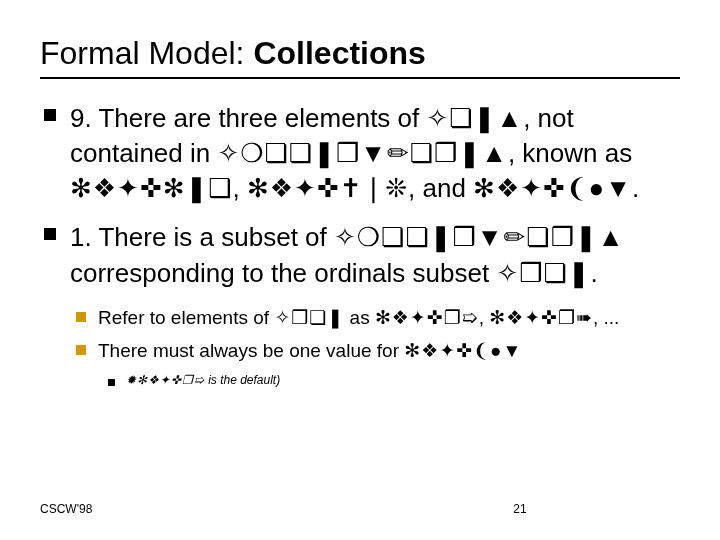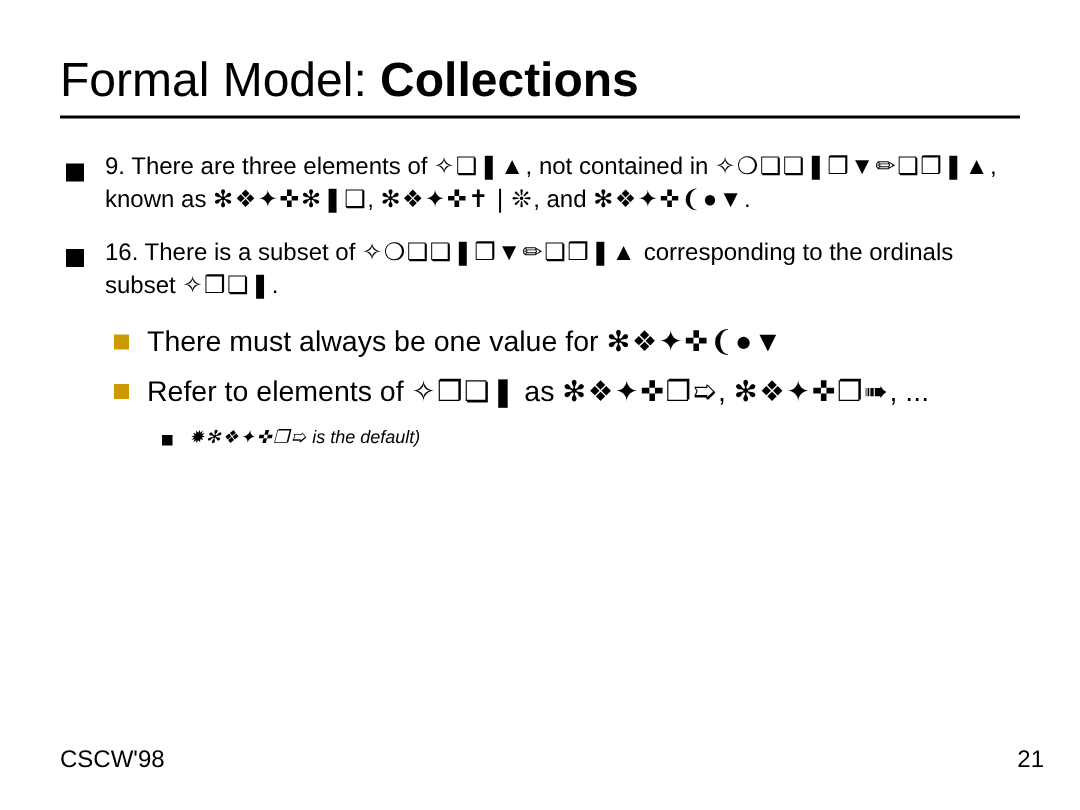--- a/index.html
+++ b/index.html
@@ -27,21 +27,21 @@
   }
   .title .bold { font-weight: 700; }
   .rule {
     border: none;
     border-top: 2px solid #000;
     margin: 6px 0 22px 0;
   }
   .pts { list-style: none; padding: 0; margin: 0; }
   .lvl1 {
     position: relative;
-    font-size: 16px;
+    font-size: 26px;
     line-height: 1.35;
     padding-left: 30px;
     margin: 0 0 14px 0;
   }
   .lvl1::before {
     content: "";
     position: absolute;
     left: 4px;
     top: 8px;
     width: 12px;
@@ -82,57 +82,57 @@
     background: #000;
   }
   .sym {
     font-family: "Segoe UI Symbol", "Arial Unicode MS", sans-serif;
     letter-spacing: 1px;
   }
   .footer {
     position: absolute;
     bottom: 24px;
     left: 40px;
-    right: 24px;
+    right: 40px;
     display: flex;
     justify-content: space-between;
     align-items: baseline;
-    font-size: 16px;
+    font-size: 12px;
     color: #000;
   }
   .footer .left  { flex: 1; text-align: left; }
   .footer .mid   { flex: 2; text-align: center; }
-  .footer .right { flex: 1; text-align: right; }
+  .footer .right { flex: 1; text-align: center; }
 </style>
 </head>
 <body>
 
 <div class="slide">
 
   <h1 class="title">
     <span>Formal Model: </span><span class="bold">Collections</span>
   </h1>
   <hr class="rule">
 
   <ul class="pts">
 
     <li class="lvl1">
       <span>9. There are three elements of </span><span class="sym">✧❏❚▲</span><span>, not contained in </span><span class="sym">✧❍❏❏❚❒▼✏❏❒❚▲</span><span>, known as </span><span class="sym">✻❖✦✜✻❚❑</span><span>, </span><span class="sym">✻❖✦✜✝❘❊</span><span>, and </span><span class="sym">✻❖✦✜❨●▼</span><span>.</span>
     </li>
 
     <li class="lvl1">
-      <span>16. There is a subset of </span><span class="sym">✧❍❏❏❚❒▼✏❏❒❚▲</span><span> corresponding to the ordinals subset </span><span class="sym">✧❒❏❚</span><span>.</span>
+      <span>1. There is a subset of </span><span class="sym">✧❍❏❏❚❒▼✏❏❒❚▲</span><span> corresponding to the ordinals subset </span><span class="sym">✧❒❏❚</span><span>.</span>
+    </li>
+
+    <li class="lvl2">
+      <span>Refer to elements of </span><span class="sym">✧❒❏❚</span><span> as </span><span class="sym">✻❖✦✜❐➯</span><span>, </span><span class="sym">✻❖✦✜❐➠</span><span>, ...</span>
     </li>
 
     <li class="lvl2">
       <span>There must always be one value for </span><span class="sym">✻❖✦✜❨●▼</span>
-    </li>
-
-    <li class="lvl2">
-      <span>Refer to elements of </span><span class="sym">✧❒❏❚</span><span> as </span><span class="sym">✻❖✦✜❐➯</span><span>, </span><span class="sym">✻❖✦✜❐➠</span><span>, ...</span>
     </li>
 
     <li class="lvl3">
       <span class="sym">✹✻❖✦✜❐➯</span><span> is the default)</span>
     </li>
 
   </ul>
 
   <div class="footer">
     <span class="left">CSCW'98</span>

